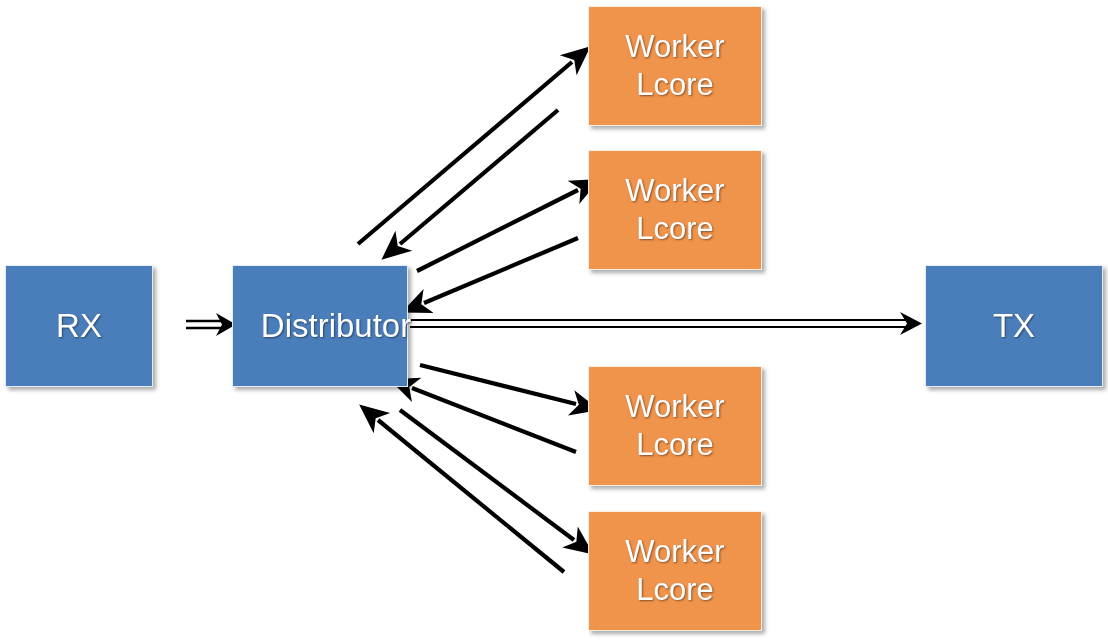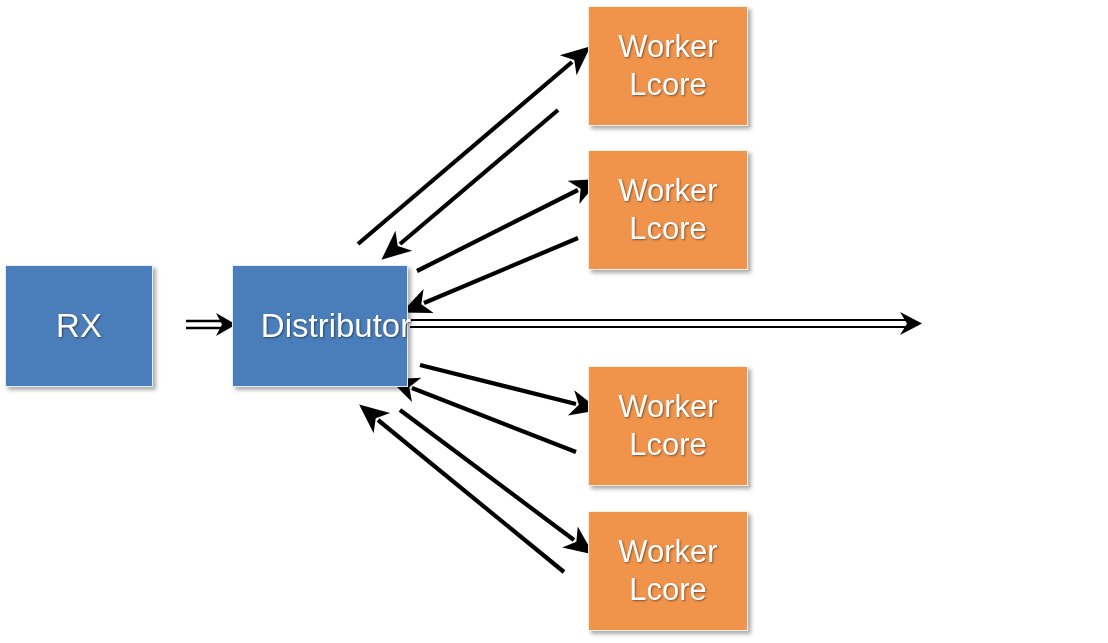--- a/index.html
+++ b/index.html
@@ -37,21 +37,21 @@
     text-shadow: 1px 1px 2px rgba(0,0,0,0.45);
     white-space: nowrap;
   }
   .node.blue  { background: #4A7EBB; }
   .node.orange{ background: #F0934B; }
 
   #rx    { left: 5px;   top: 265px; width: 148px; height: 122px; font-size: 33px; }
   #dist  { left: 232px; top: 265px; width: 176px; height: 122px; font-size: 33px; padding-left: 32px; }
   #tx    { left: 925px; top: 265px; width: 178px; height: 122px; font-size: 33px; }
 
-  .worker { width: 160px; height: 120px; font-size: 31px; left: 588px; }
+  .worker { width: 174px; height: 120px; font-size: 31px; left: 588px; }
   #w1 { top: 6px;   }
   #w2 { top: 150px; }
   #w3 { top: 366px; }
   #w4 { top: 511px; }
 
   #arrows {
     position: absolute;
     left: 0; top: 0;
     width: 1108px;
     height: 643px;
@@ -104,20 +104,23 @@
   </svg>
 
   <div class="node blue" id="rx">
     <span class="lbl">RX</span>
   </div>
 
   <div class="node blue" id="dist">
     <span class="lbl">Distributor</span>
   </div>
 
+  <div class="node blue" id="tx">
+    <span class="lbl">TX</span>
+  </div>
 
   <div class="node orange worker" id="w1">
     <span class="lbl">Worker</span>
     <span class="lbl">Lcore</span>
   </div>
 
   <div class="node orange worker" id="w2">
     <span class="lbl">Worker</span>
     <span class="lbl">Lcore</span>
   </div>

